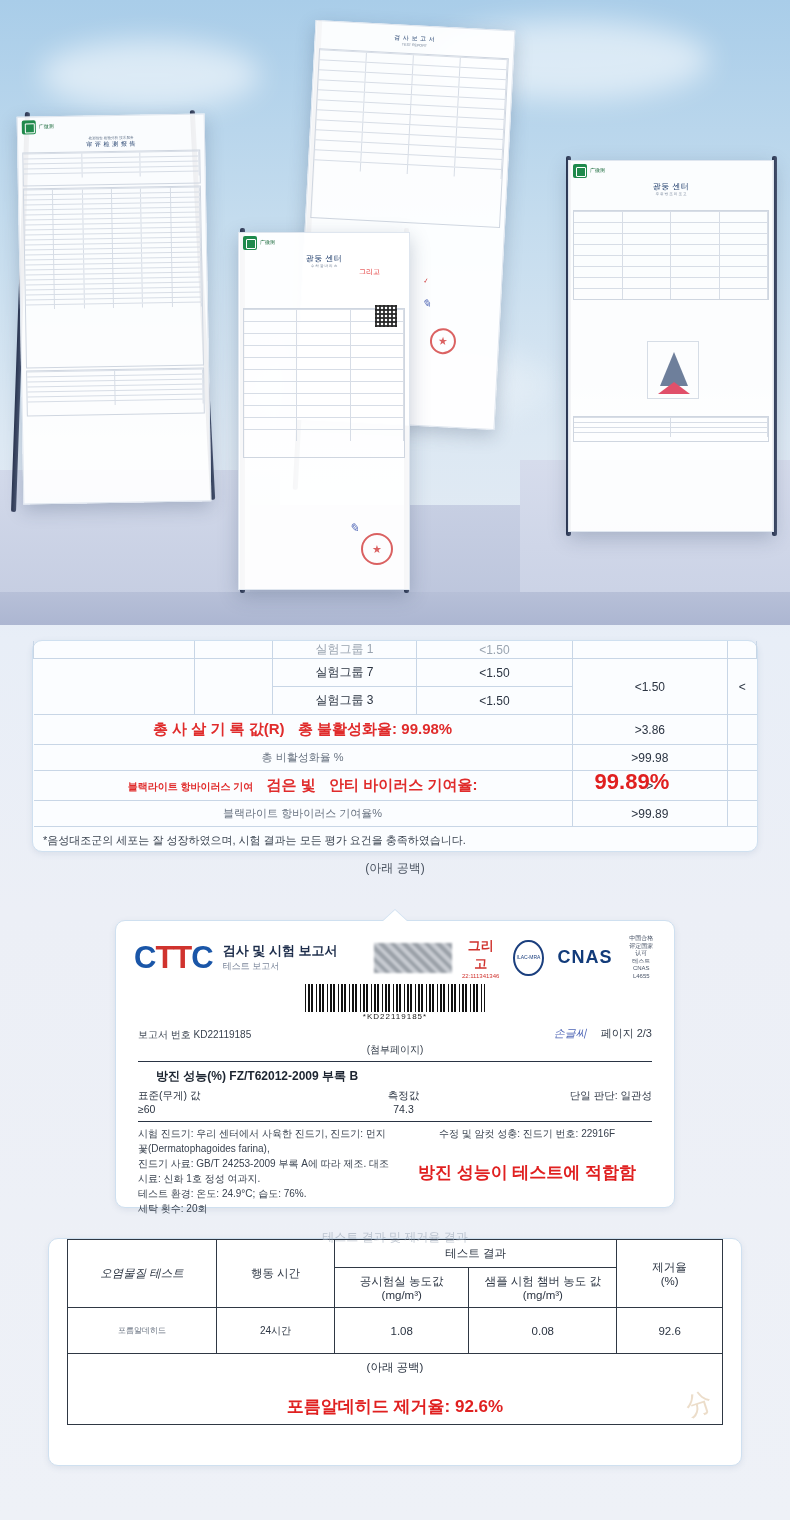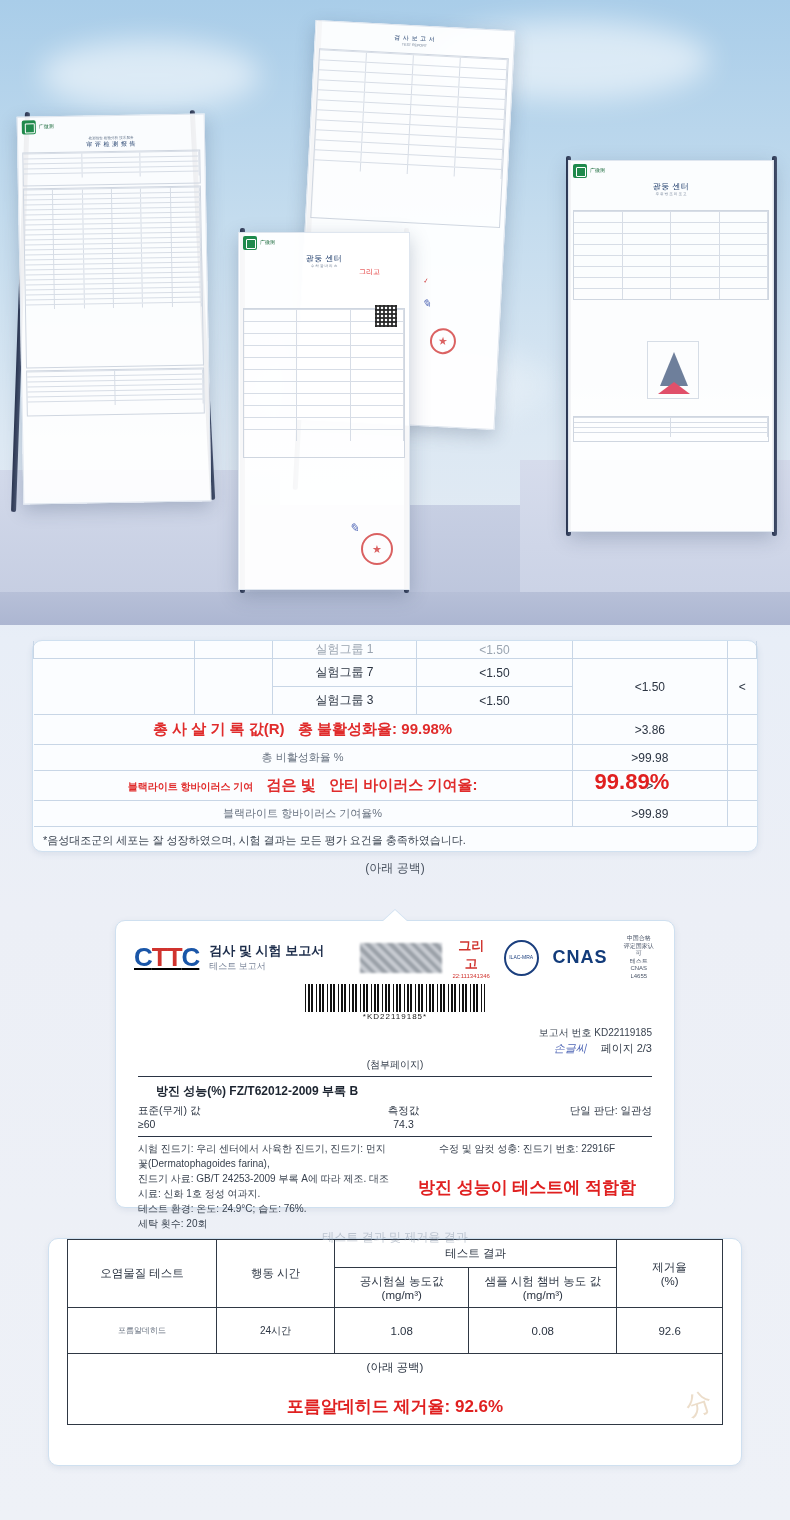--- a/index.html
+++ b/index.html
@@ -128,21 +128,21 @@
   
   #card-cttc { left: 115px; top: 920px; width: 560px; height: 288px; background: #fff; }
   .pointer-up {
     position: absolute; left: 50%; top: -11px; transform: translateX(-50%);
     width: 0; height: 0;
     border-left: 13px solid transparent;
     border-right: 13px solid transparent;
     border-bottom: 12px solid #fff;
     filter: drop-shadow(0 -1px 0 #cfe0f0);
   }
-  .cttc-logo { font-size: 26px; font-weight: bold; letter-spacing: -1px; text-decoration: underline; }
+  .cttc-logo { font-size: 31px; font-weight: bold; letter-spacing: -1px; }
   .cttc-logo .c1 { color: #1a56a8; }
   .cttc-logo .c2 { color: #d0332e; }
   .cttc-logo .c3 { color: #1a56a8; }
   .cttc-title-ko { font-size: 13px; color: #1c2c4a; font-weight: bold; }
   .cttc-title-sub { font-size: 9px; color: #7b869a; }
   .blurbox {
     width: 84px; height: 30px;
     background: repeating-linear-gradient(45deg,#9aa0a8 0 4px,#c8ccd2 4px 8px);
     filter: blur(1.2px);
   }
@@ -787,21 +787,21 @@
       </div>
     </div>
 
     <div style="display:flex; justify-content:center; margin-top:4px;">
       <div>
         <div class="barcode"></div>
         <div class="barcode-label">*KD22119185*</div>
       </div>
     </div>
 
-    <div style="display:flex; align-items:flex-end; padding:4px 22px 0 22px;flex-direction:column;">
+    <div style="display:flex; align-items:flex-end; padding:4px 22px 0 22px;">
       <div class="kv">
         <span>보고서 번호</span>
         <span>KD22119185</span>
       </div>
       <div style="margin-left:auto; display:flex; align-items:center; gap:14px;">
         <span class="sig-blue" style="font-size:11px;">손글씨</span>
         <span class="kv" style="font-size:11px;">페이지 2/3</span>
       </div>
     </div>
 
@@ -840,21 +840,21 @@
   </div>
 
   <div class="card" id="card-form">
     <div class="ghost-title">테스트 결과 및 제거율 결과</div>
 
 
     <div style="padding:0 18px;">
       <table class="tbl2">
         <tbody>
             <tr>
-          <td class="hd" rowspan="2" style="width:165px;">오염물질 테스트</td>
+          <td class="hd" rowspan="2" style="width:165px;font-style:italic;">오염물질 테스트</td>
           <td class="hd" rowspan="2" style="width:130px;">행동 시간</td>
           <td class="hd" colspan="2">테스트 결과</td>
           <td class="hd" rowspan="2" style="width:115px; white-space:pre-line;">제거율
 (%)</td>
         </tr>
         <tr>
           <td class="hd" style="width:145px; white-space:pre-line;">공시험실 농도값
 (mg/m³)</td>
           <td class="hd" style="width:160px; white-space:pre-line;">샘플 시험 챔버 농도 값
 (mg/m³)</td>

